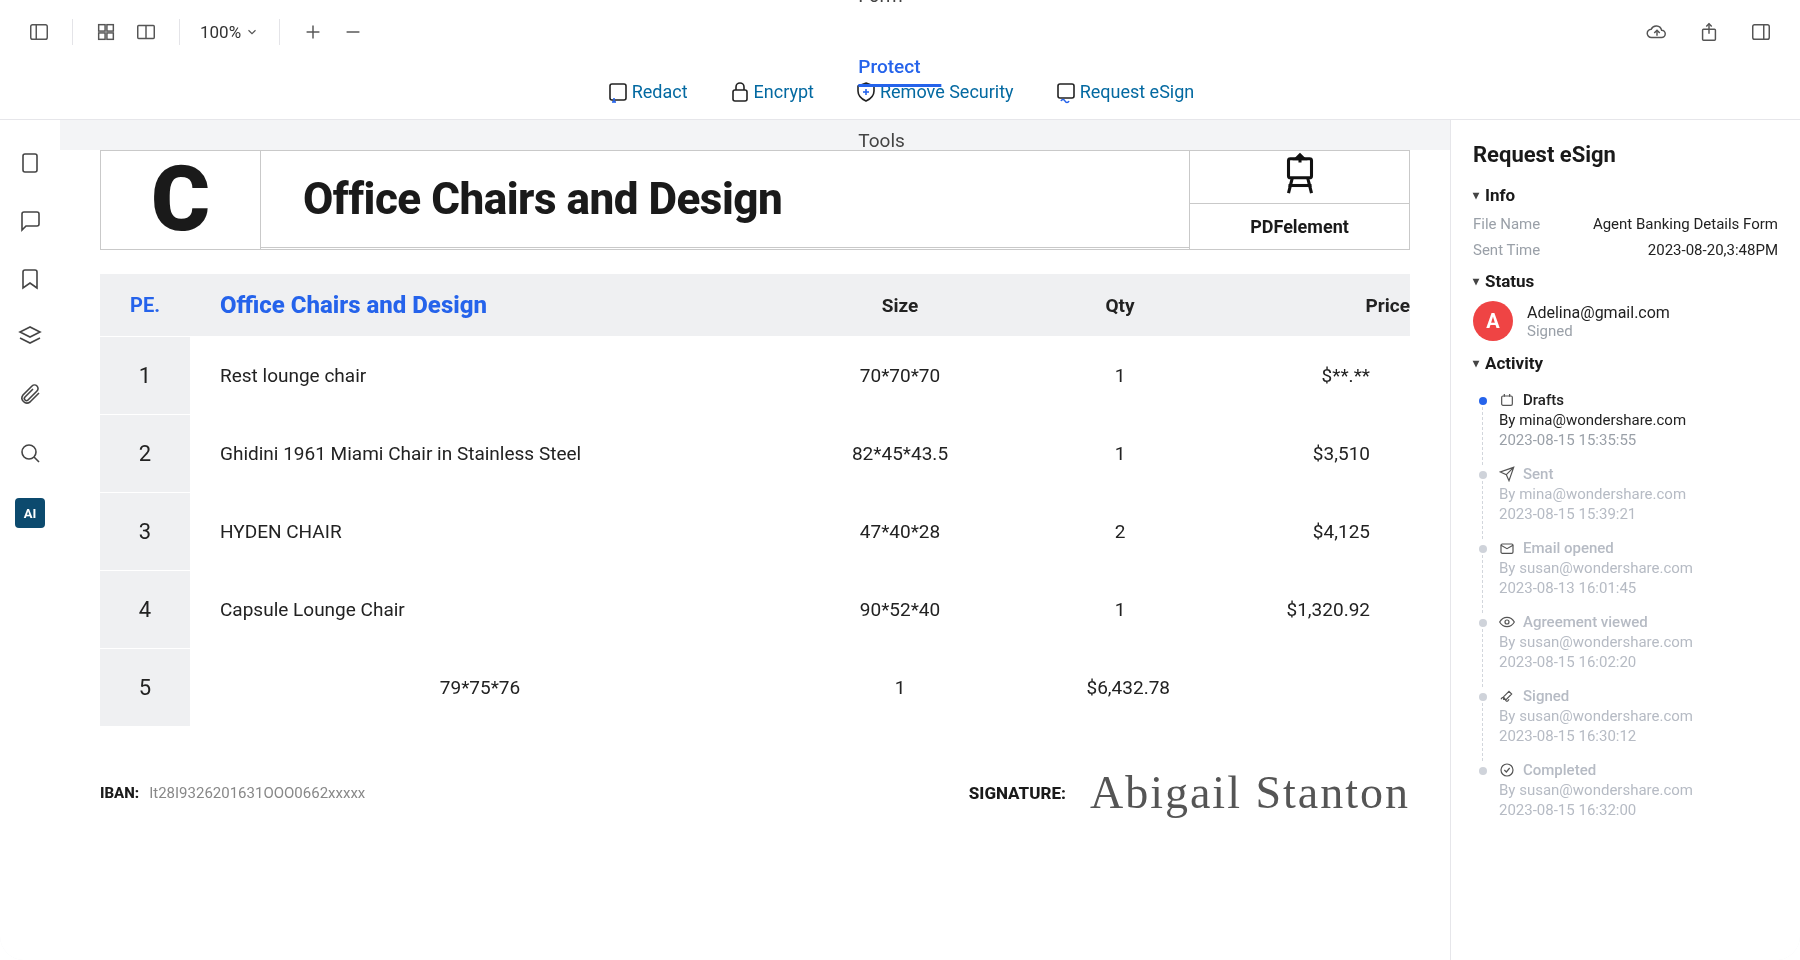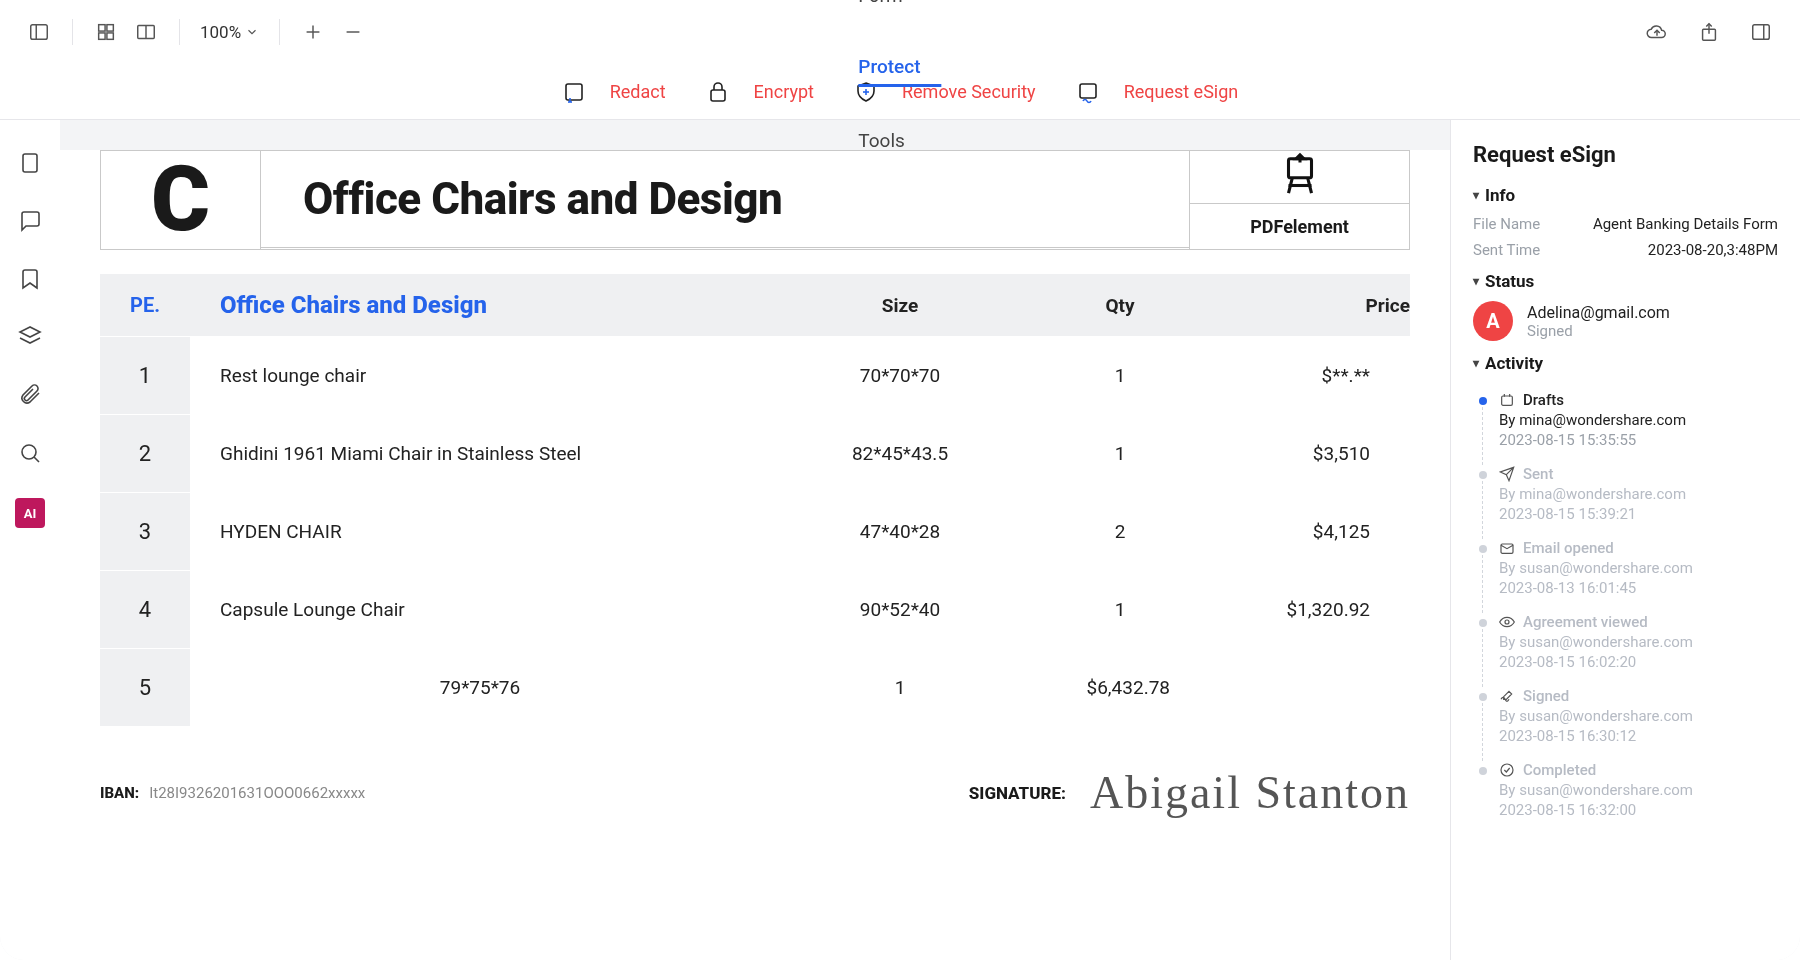--- a/index.html
+++ b/index.html
@@ -15,30 +15,30 @@
 .zoom { display:flex; align-items:center; gap:4px; font-size:17px; color:#333; padding:0 4px; cursor:pointer;}
 .zoom svg{width:14px;height:14px;stroke:#555;fill:none;stroke-width:2;}
 .main-tabs { position:absolute; left:50%; transform:translateX(-50%); display:flex; gap:36px; font-size:19px; color:#444;flex-direction:column; }
 .main-tabs .tab { cursor:pointer; padding:6px 0;}
 .main-tabs .tab.active { color:#2563eb; font-weight:500; border-bottom:3px solid #2563eb; }
 .main-tabs .tab .caret { display:inline-block; margin-left:4px;}
 .topbar-right { margin-left:auto; display:flex; gap:18px; }
 
 
 .subtoolbar { display:flex; justify-content:center; align-items:center; height:56px; gap:40px; border-bottom:1px solid #e6e6ea; }
-.tool-btn { display:flex; align-items:center; gap:24px; font-size:18px; color:#ef4444; cursor:pointer; }
+.tool-btn { display:flex; align-items:center; gap:2px; font-size:18px; color:#0369a1; cursor:pointer; }
 .tool-btn svg { width:24px; height:24px; stroke:#222; fill:none; stroke-width:1.6; }
 .tool-btn .accent { stroke:#2563eb; }
 
 
 .body { flex:1; display:flex; min-height:0; background:#f3f4f6; }
 .left-rail { width:60px; background:#fff; display:flex; flex-direction:column; align-items:center; padding-top:30px; gap:32px; }
 .left-rail .rail-btn { width:26px; height:26px; display:flex; align-items:center; justify-content:center; cursor:pointer; color:#444;}
 .left-rail .rail-btn svg { width:24px; height:24px; stroke:#444; fill:none; stroke-width:1.6; }
-.left-rail .rail-btn.ai { width:30px; height:30px; border-radius:4px; background:#be185d; color:#fff; font-size:13px; font-weight:700; display:flex; align-items:center; justify-content:center;}
+.left-rail .rail-btn.ai { width:30px; height:30px; border-radius:4px; background:#0c4a6e; color:#fff; font-size:13px; font-weight:700; display:flex; align-items:center; justify-content:center;}
 .canvas-wrap { flex:1; overflow:hidden; padding:0 0 0 0; }
 .page { background:#fff; margin:0; width:100%; height:100%; position:relative; }
 
 
 .doc-head { display:flex; border:1.5px solid #c9c9c9; margin:30px 40px 0 40px; }
 .doc-head .logo-cell { width:160px; display:flex; align-items:center; justify-content:center; border-right:1.5px solid #c9c9c9; }
 .doc-head .logo-cell .bigC { font-size:90px; font-weight:900; line-height:1; }
 .doc-head .title-col { flex:1; display:flex; flex-direction:column; }
 .doc-head .title-row { padding:22px 42px; font-size:44px; font-weight:800; letter-spacing:-0.5px; border-bottom:1.5px solid #c9c9c9; }
 .doc-head .meta-row { display:flex; }

